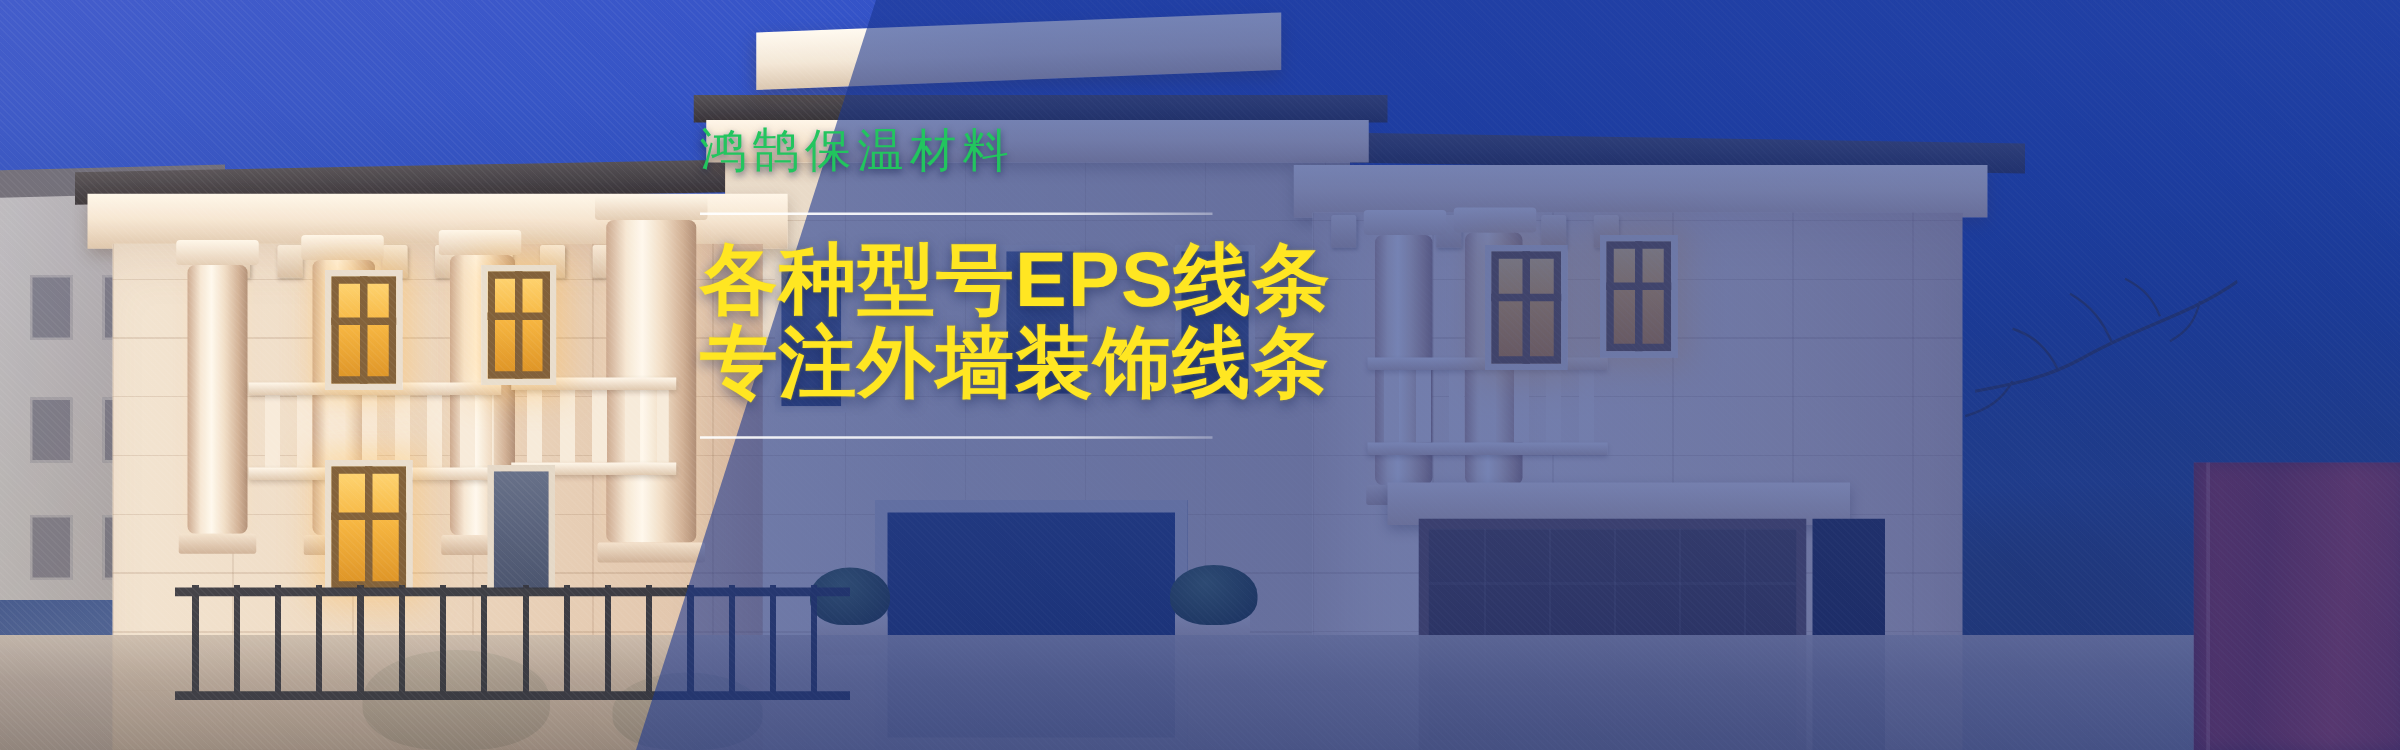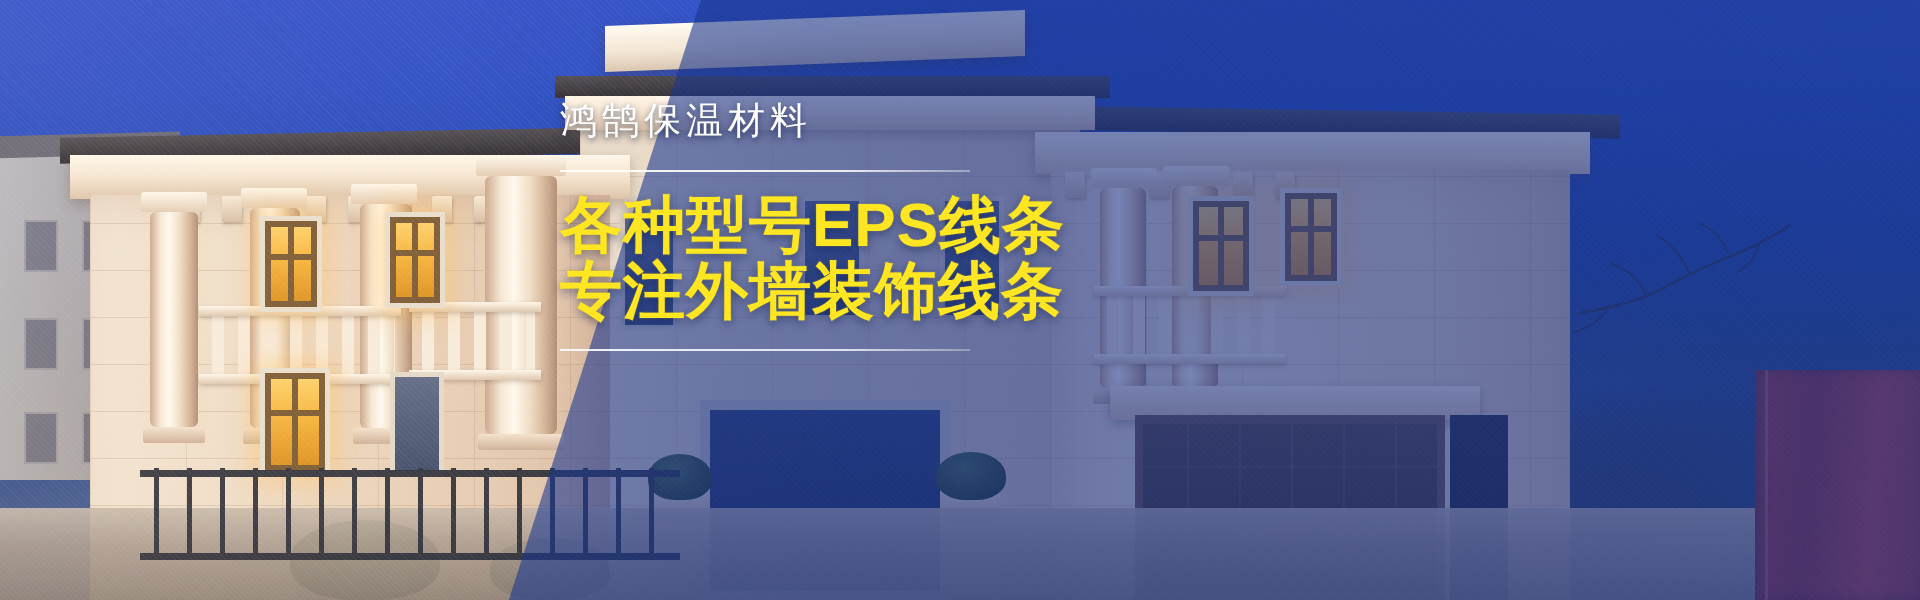--- a/index.html
+++ b/index.html
@@ -280,21 +280,21 @@
     clip-path: polygon(36.5% 0, 42% 0, 32% 100%, 26.5% 100%);
   }
 
   
   .content {
     position: absolute;
     left: 560px; top: 96px;
     width: 470px;
   }
   .brand {
-    color: #ffffff;
+    color: #22c55e;
     font-size: 37px;
     letter-spacing: 5px;
     font-weight: 400;
     text-shadow: 0 2px 6px rgba(10,25,70,.6);
     white-space: nowrap;
   }
   .rule-top {
     width: 410px; height: 2px; margin: 24px 0 20px 0;
     background: linear-gradient(90deg, rgba(255,255,255,.95) 0%, rgba(255,255,255,.85) 70%, rgba(255,255,255,.35) 100%);
   }

